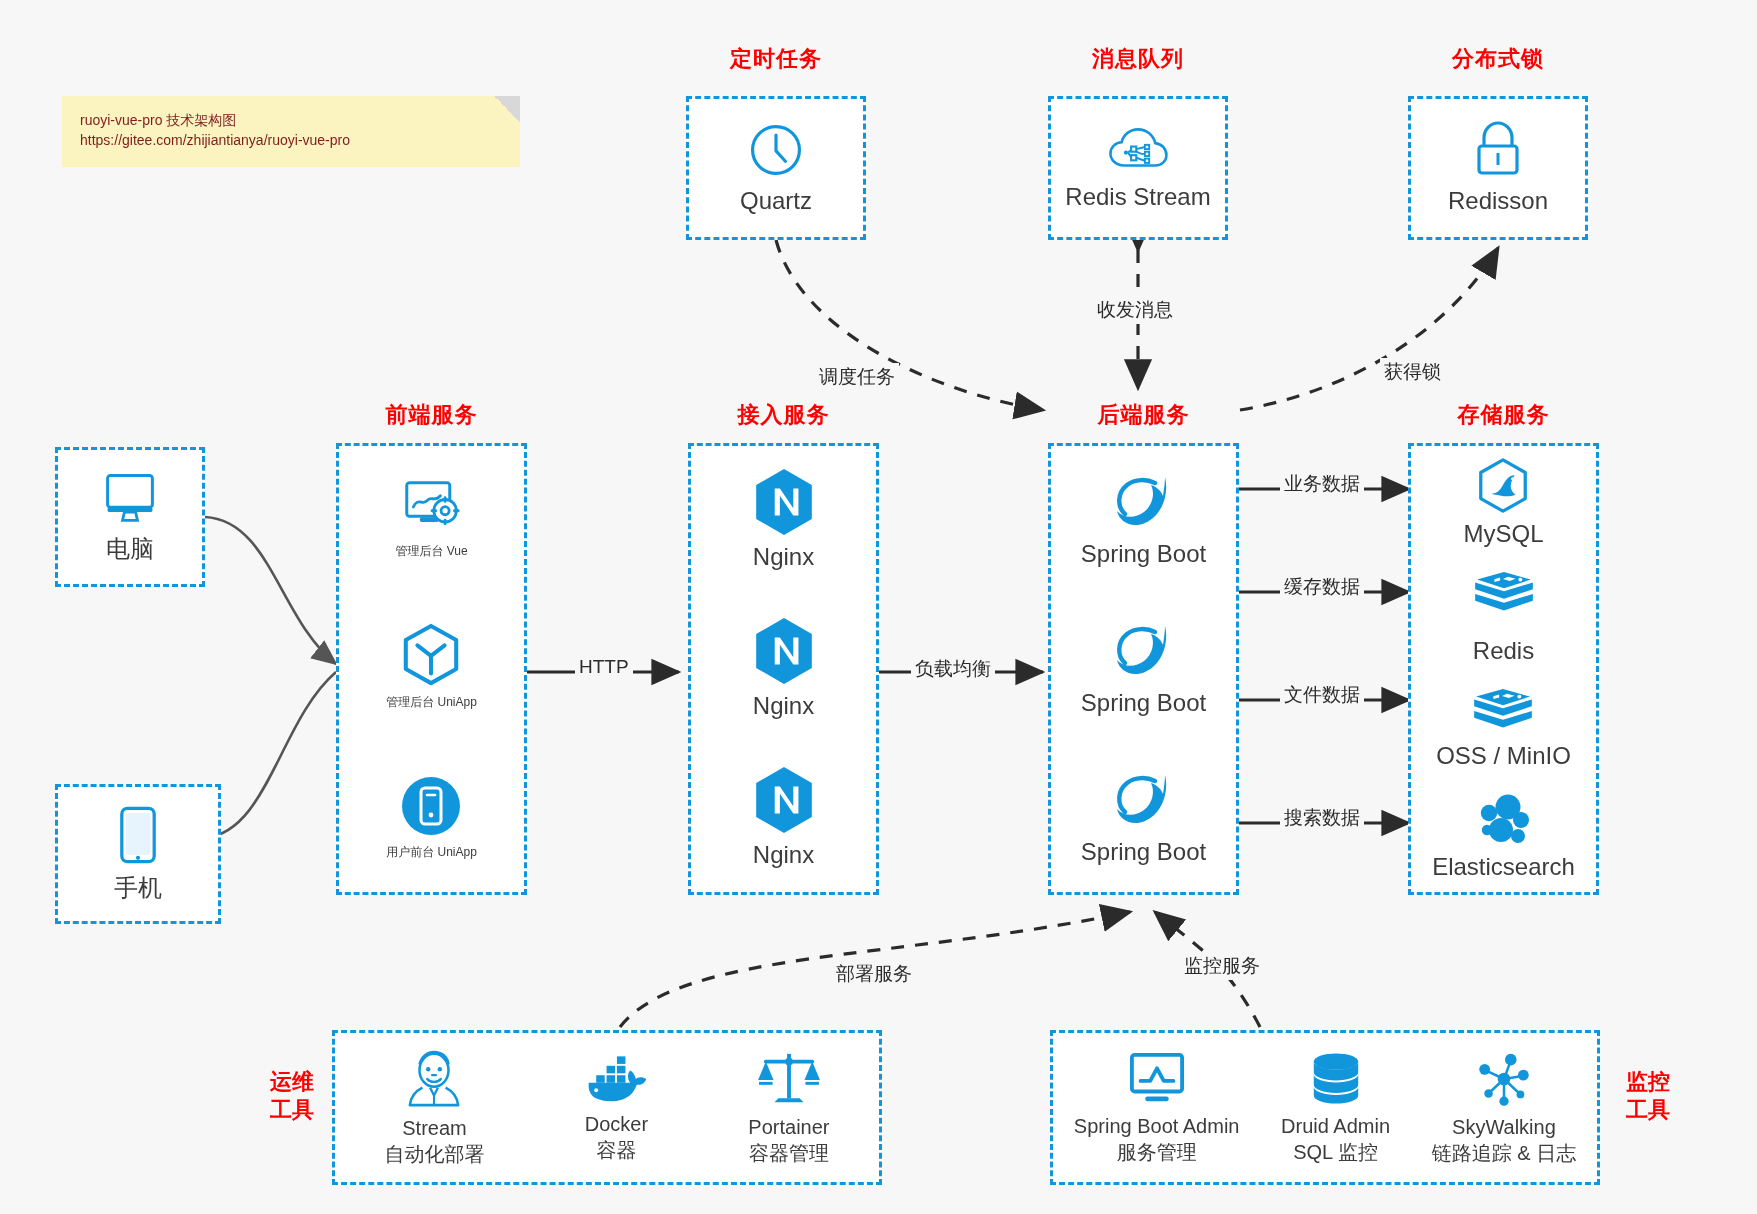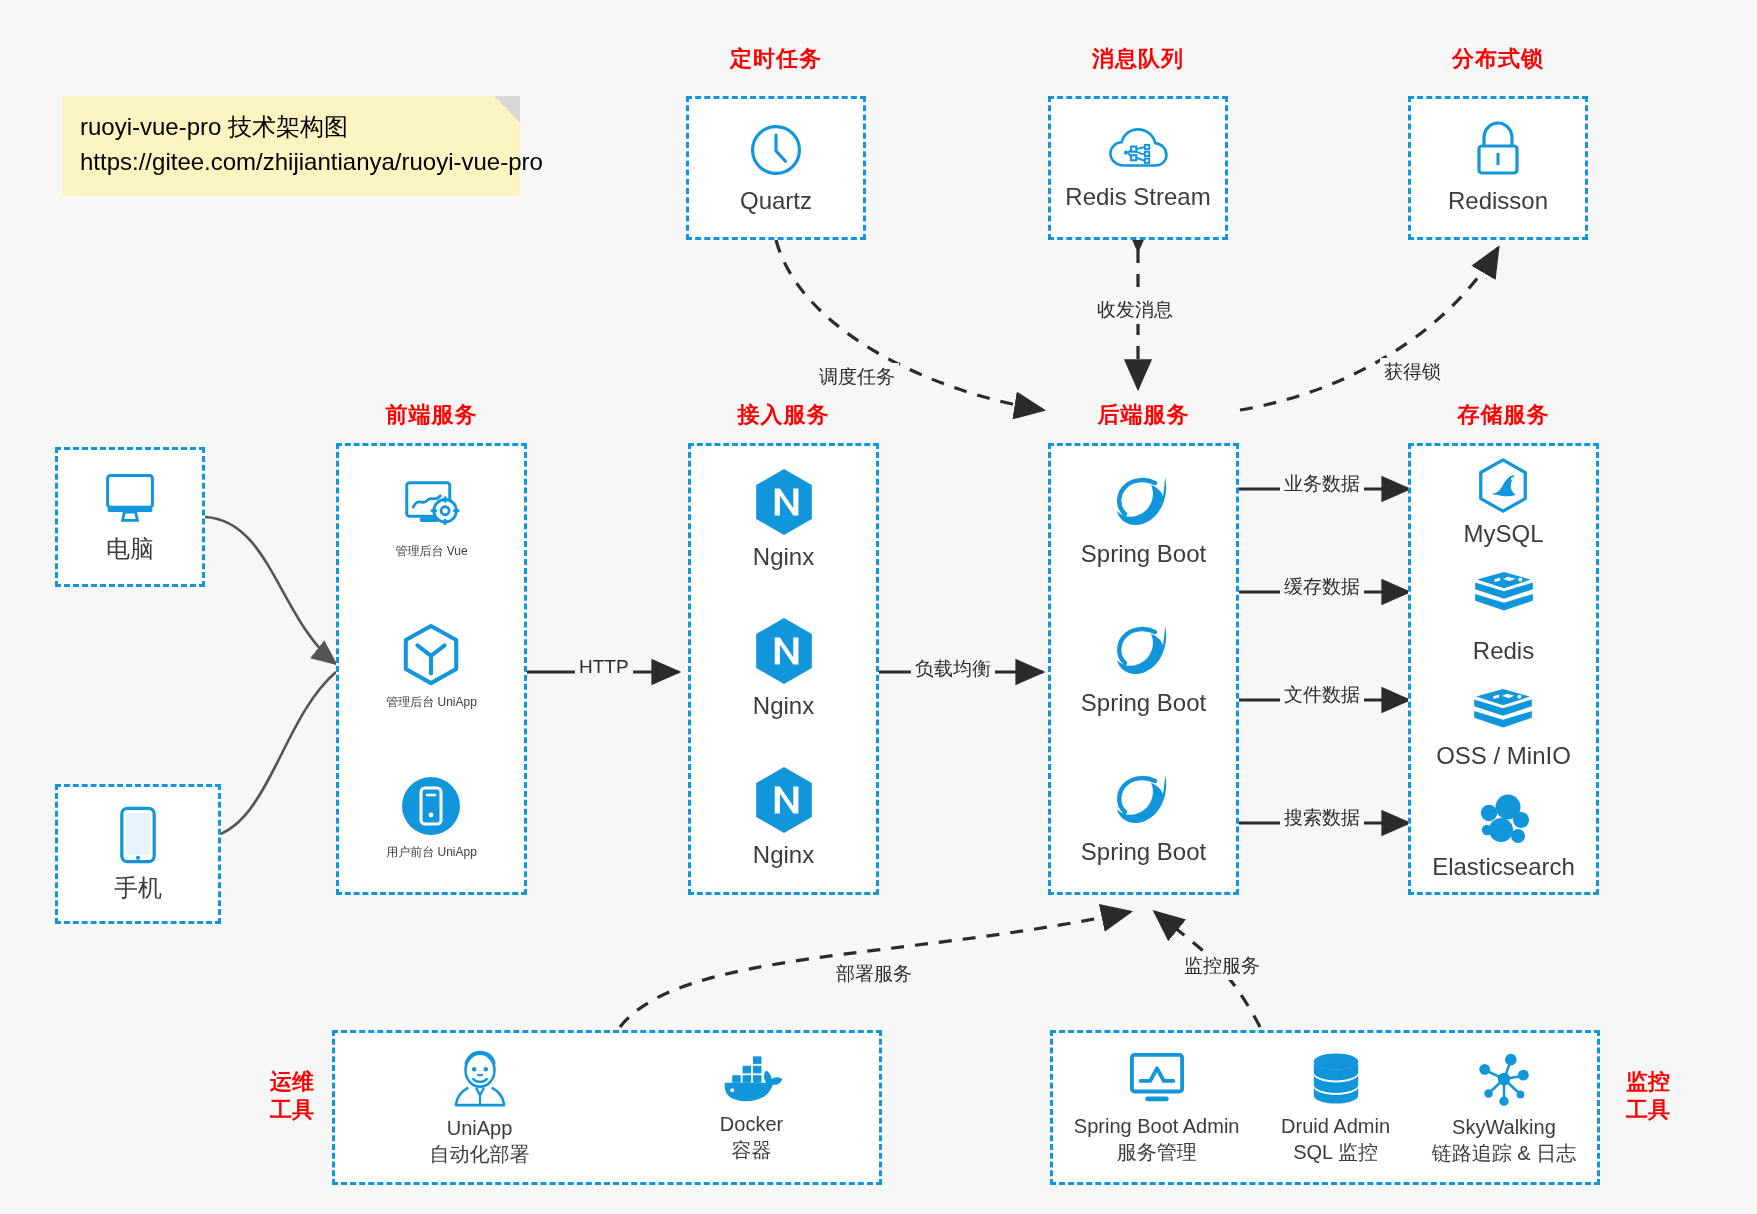--- a/index.html
+++ b/index.html
@@ -24,21 +24,21 @@
   .cap.small{font-size:12px;}
   .sub{color:#3c3c3c;font-size:20px;text-align:center;line-height:1.3;}
   .item{display:flex;flex-direction:column;align-items:center;justify-content:center;}
   .ic{display:flex;align-items:center;justify-content:center;}
   .edge-label{
     position:absolute;z-index:5;background:#f7f7f7;color:#2b2b2b;font-size:19px;
     padding:1px 4px;white-space:nowrap;text-align:center;
   }
   .note{
     position:absolute;z-index:6;background:#fbf4c0;box-sizing:border-box;
-    padding:14px 34px 16px 18px;color:#000000;font-size:24px;line-height:1.45;white-space:nowrap;
+    padding:14px 34px 16px 18px;color:#7f1d1d;font-size:14px;line-height:1.45;white-space:nowrap;
   }
   .note .fold{
     position:absolute;right:0;top:0;width:26px;height:26px;
     background:linear-gradient(225deg,#d8d8d8 0 50%,transparent 50% 100%);
   }
   .side-title{
     position:absolute;z-index:4;color:#ff0000;font-weight:bold;font-size:22px;
     line-height:1.25;text-align:center;white-space:nowrap;
   }
 </style>
@@ -332,21 +332,21 @@
           <path d="M17 16 C19 7 26 3 32 3 C40 3 46 8 47 16" fill="none" stroke="#1296db" stroke-width="2.6"></path>
           <circle cx="26" cy="21" r="2.3" fill="#1296db"></circle>
           <circle cx="38" cy="21" r="2.3" fill="#1296db"></circle>
           <path d="M30 27 L34 27" stroke="#1296db" stroke-width="2.2" stroke-linecap="round"></path>
           <path d="M25 31 C28 35 36 35 39 31" fill="none" stroke="#1296db" stroke-width="2.4" stroke-linecap="round"></path>
           <path d="M20 40 C12 44 8 50 7 58 L57 58 C56 50 52 44 44 40" fill="none" stroke="#1296db" stroke-width="2.6" stroke-linejoin="round"></path>
           <path d="M28 40 L32 48 L36 40" fill="none" stroke="#1296db" stroke-width="2.4"></path>
           <path d="M32 48 L32 58" stroke="#1296db" stroke-width="2.2"></path>
         </svg>
       </div>
-      <div class="sub" style="margin-top:6px;">UniApp</div>
+      <div class="sub" style="margin-top:6px;">Stream</div>
       <div class="sub">自动化部署</div>
     </div>
 
     <div class="item">
       <div class="ic">
         <svg width="66" height="52" viewBox="0 0 70 54">
           <g fill="#1296db">
             <rect x="14" y="23" width="9" height="8"></rect>
             <rect x="25" y="23" width="9" height="8"></rect>
             <rect x="36" y="23" width="9" height="8"></rect>
@@ -355,20 +355,36 @@
             <rect x="36" y="3" width="9" height="8"></rect>
           </g>
           <path d="M6 33 C6 33 5 44 15 48 C27 53 44 51 52 42 C56 37 57 33 57 33 C62 34 66 31 67 27 C63 24 58 25 56 27 C55 22 52 19 50 18 C47 21 47 27 50 31 L6 31 Z" fill="#1296db"></path>
           <circle cx="14" cy="39" r="2.1" fill="#ffffff"></circle>
         </svg>
       </div>
       <div class="sub" style="margin-top:6px;">Docker</div>
       <div class="sub">容器</div>
     </div>
 
+    <div class="item">
+      <div class="ic">
+        <svg width="64" height="58" viewBox="0 0 66 60">
+          <line x1="33" y1="4" x2="33" y2="50" stroke="#1296db" stroke-width="4"></line>
+          <line x1="9" y1="12" x2="57" y2="12" stroke="#1296db" stroke-width="4" stroke-linecap="round"></line>
+          <circle cx="33" cy="12" r="4" fill="#1296db"></circle>
+          <path d="M9 12 L1 31 L17 31 Z" fill="#1296db"></path>
+          <path d="M57 12 L49 31 L65 31 Z" fill="#1296db"></path>
+          <rect x="2" y="33" width="14" height="3" fill="#1296db"></rect>
+          <rect x="50" y="33" width="14" height="3" fill="#1296db"></rect>
+          <path d="M18 54 L48 54 L44 50 L22 50 Z" fill="#1296db"></path>
+        </svg>
+      </div>
+      <div class="sub" style="margin-top:6px;">Portainer</div>
+      <div class="sub">容器管理</div>
+    </div>
   </div>
 
   <div class="node dbox" style="left:1050px;top:1030px;width:550px;height:155px;flex-direction:row;justify-content:space-around;">
     <div class="item">
       <div class="ic">
         <svg width="60" height="56" viewBox="0 0 62 58">
           <rect x="5" y="4" width="52" height="38" rx="3" fill="none" stroke="#1296db" stroke-width="4"></rect>
           <path d="M14 31 L24 31 L31 18 L38 31 L48 31" fill="none" stroke="#1296db" stroke-width="4" stroke-linecap="round" stroke-linejoin="round"></path>
           <rect x="19" y="47" width="24" height="5" rx="2" fill="#1296db"></rect>
         </svg>

